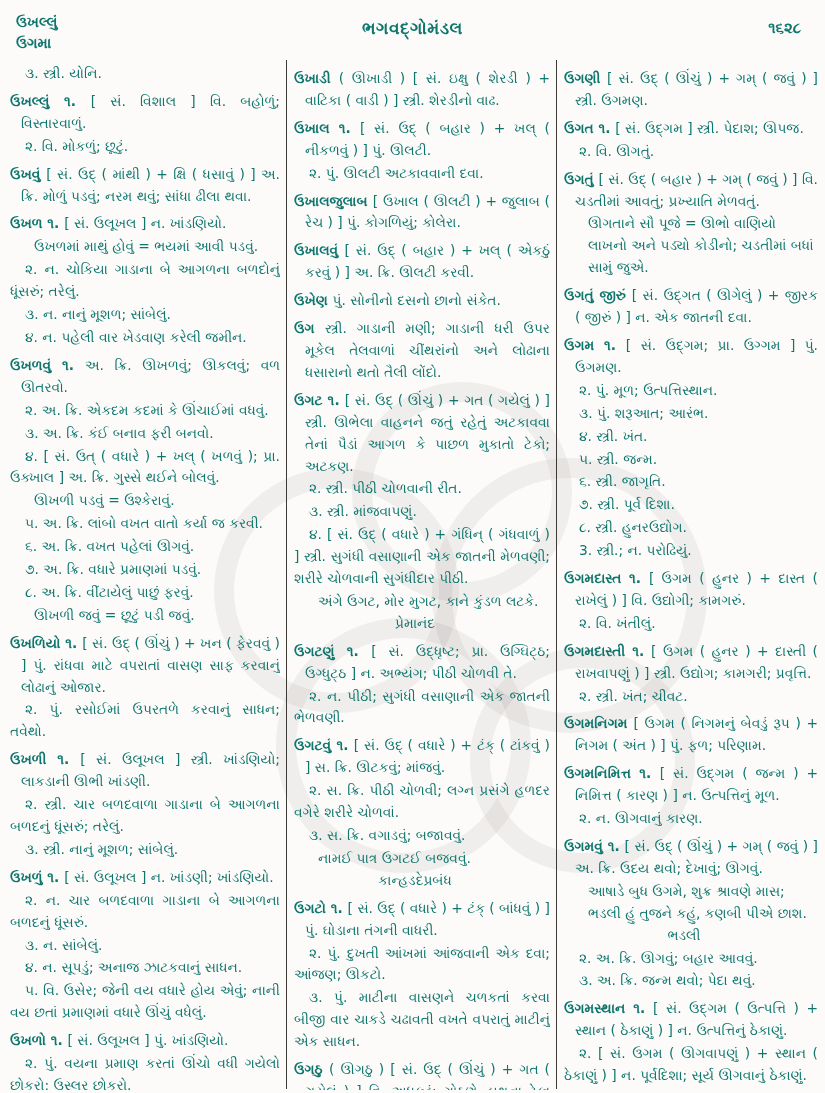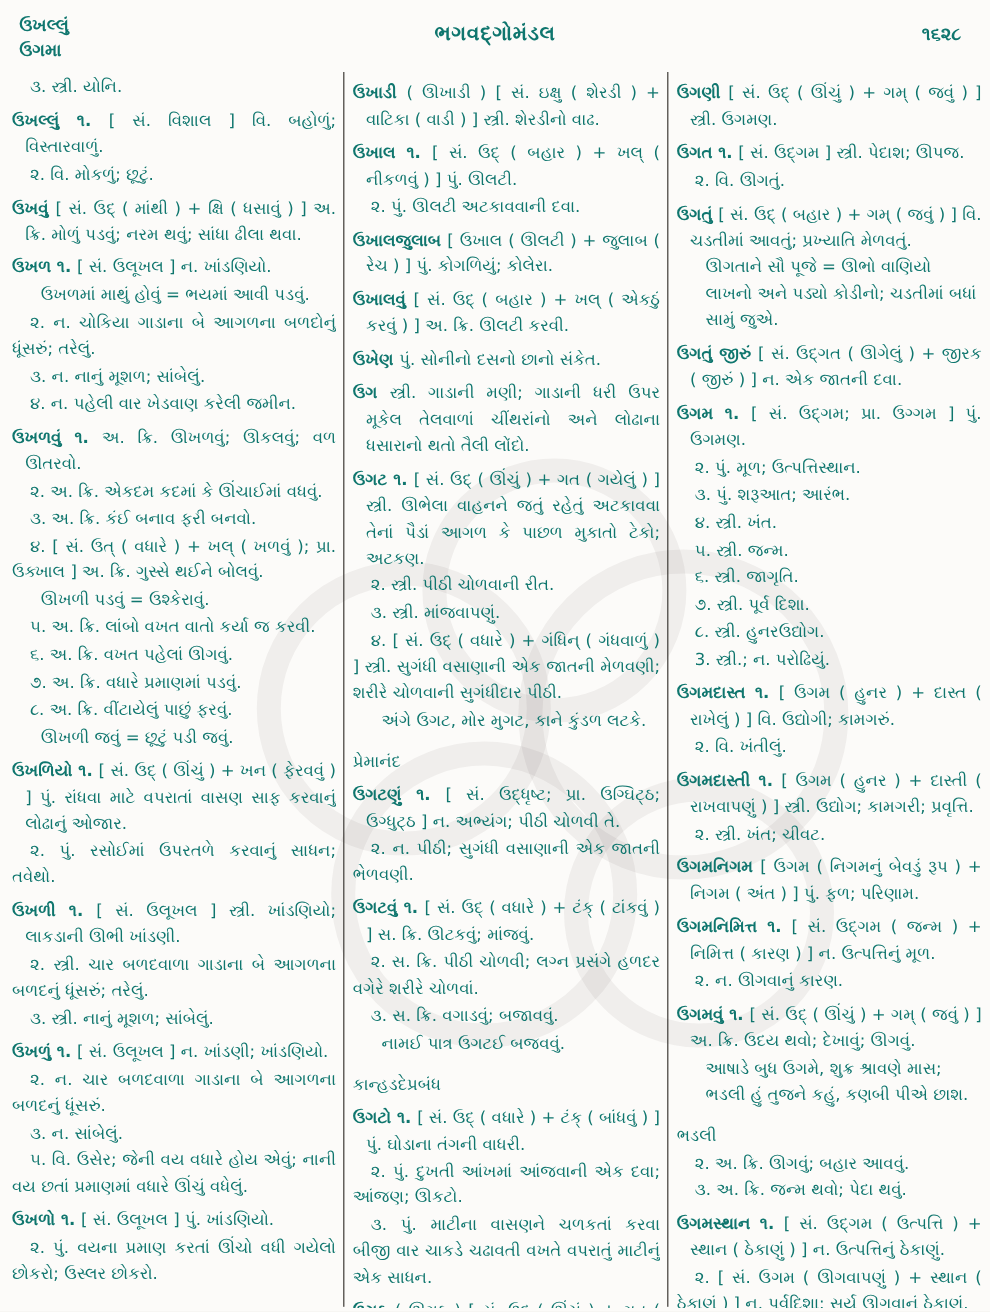--- a/index.html
+++ b/index.html
@@ -20,21 +20,21 @@
   .vrule.r2 { left:556px; }
   
   .col { position:absolute; top:62px; height:1028px; overflow:hidden; font-size:13.8px; line-height:21.9px; }
   .col1 { left:10px;  width:270px; }
   .col2 { left:294px; width:256px; }
   .col3 { left:564px; width:254px; }
   .para { margin:0; text-align:justify; }
   .entry { margin-top:6px; padding-left:11px; text-indent:-11px; }
   .sense { margin-top:1px; text-indent:15px; }
   .idiom { margin-top:1px; padding-left:24px; text-align:left; }
-  .attr  { margin-top:12px; text-align:left; padding-right:14px; }
+  .attr  { margin-top:0; text-align:center; padding-right:14px; }
   .para b { font-weight:bold; }
   
   .watermark { position:absolute; left:0; top:0; width:825px; height:1093px; pointer-events:none; }
   .ring { position:absolute; border-radius:50%; border:20px solid rgba(70,66,60,0.065); }
   .ring.a { left:352px; top:382px; width:180px; height:180px; }
   .ring.b { left:214px; top:468px; width:205px; height:205px; }
   .ring.c { left:432px; top:458px; width:235px; height:235px; }
   .ring.d { left:276px; top:618px; width:215px; height:215px; }
   .ring.e { left:470px; top:648px; width:185px; height:185px; }
 </style>
@@ -83,20 +83,21 @@
       <p class="para sense">૮. અ. ક્રિ. વીંટાયેલું પાછું ફરવું.</p>
       <p class="para idiom">ઊખળી જવું = છૂટું પડી જવું.</p>
       <p class="para entry"><b>ઉખળિયો ૧. </b>[ સં. ઉદ્ ( ઊંચું ) + ખન ( ફેરવવું ) ] પું. રાંધવા માટે વપરાતાં વાસણ સાફ કરવાનું લોઢાનું ઓજાર.</p>
       <p class="para sense">૨. પું. રસોઈમાં ઉપરતળે કરવાનું સાધન; તવેથો.</p>
       <p class="para entry"><b>ઉખળી ૧. </b>[ સં. ઉલૂખલ ] સ્ત્રી. ખાંડણિયો; લાકડાની ઊભી ખાંડણી.</p>
       <p class="para sense">૨. સ્ત્રી. ચાર બળદવાળા ગાડાના બે આગળના બળદનું ધૂંસરું; તરેલું.</p>
       <p class="para sense">૩. સ્ત્રી. નાનું મૂશળ; સાંબેલું.</p>
       <p class="para entry"><b>ઉખળું ૧. </b>[ સં. ઉલૂખલ ] ન. ખાંડણી; ખાંડણિયો.</p>
       <p class="para sense">૨. ન. ચાર બળદવાળા ગાડાના બે આગળના બળદનું ધૂંસરું.</p>
       <p class="para sense">૩. ન. સાંબેલું.</p>
+      <p class="para sense">૪. ન. સૂપડું; અનાજ ઝાટકવાનું સાધન.</p>
       <p class="para sense">૫. વિ. ઉસેર; જેની વય વધારે હોય એવું; નાની વય છતાં પ્રમાણમાં વધારે ઊંચું વધેલું.</p>
       <p class="para entry"><b>ઉખળો ૧. </b>[ સં. ઉલૂખલ ] પું. ખાંડણિયો.</p>
       <p class="para sense">૨. પું. વયના પ્રમાણ કરતાં ઊંચો વધી ગયેલો છોકરો; ઉસ્લર છોકરો.</p>
     </div>
   <div class="col col2">
       <p class="para entry"><b>ઉખાડી </b>( ઊખાડી ) [ સં. ઇક્ષુ ( શેરડી ) + વાટિકા ( વાડી ) ] સ્ત્રી. શેરડીનો વાઢ.</p>
       <p class="para entry"><b>ઉખાલ ૧. </b>[ સં. ઉદ્ ( બહાર ) + ખલ્ ( નીકળવું ) ] પું. ઊલટી.</p>
       <p class="para sense">૨. પું. ઊલટી અટકાવવાની દવા.</p>
       <p class="para entry"><b>ઉખાલજુલાબ </b>[ ઉખાલ ( ઊલટી ) + જુલાબ ( રેચ ) ] પું. કોગળિયું; કોલેરા.</p>
       <p class="para entry"><b>ઉખાલવું </b>[ સં. ઉદ્ ( બહાર ) + ખલ્ ( એકઠું કરવું ) ] અ. ક્રિ. ઊલટી કરવી.</p>

